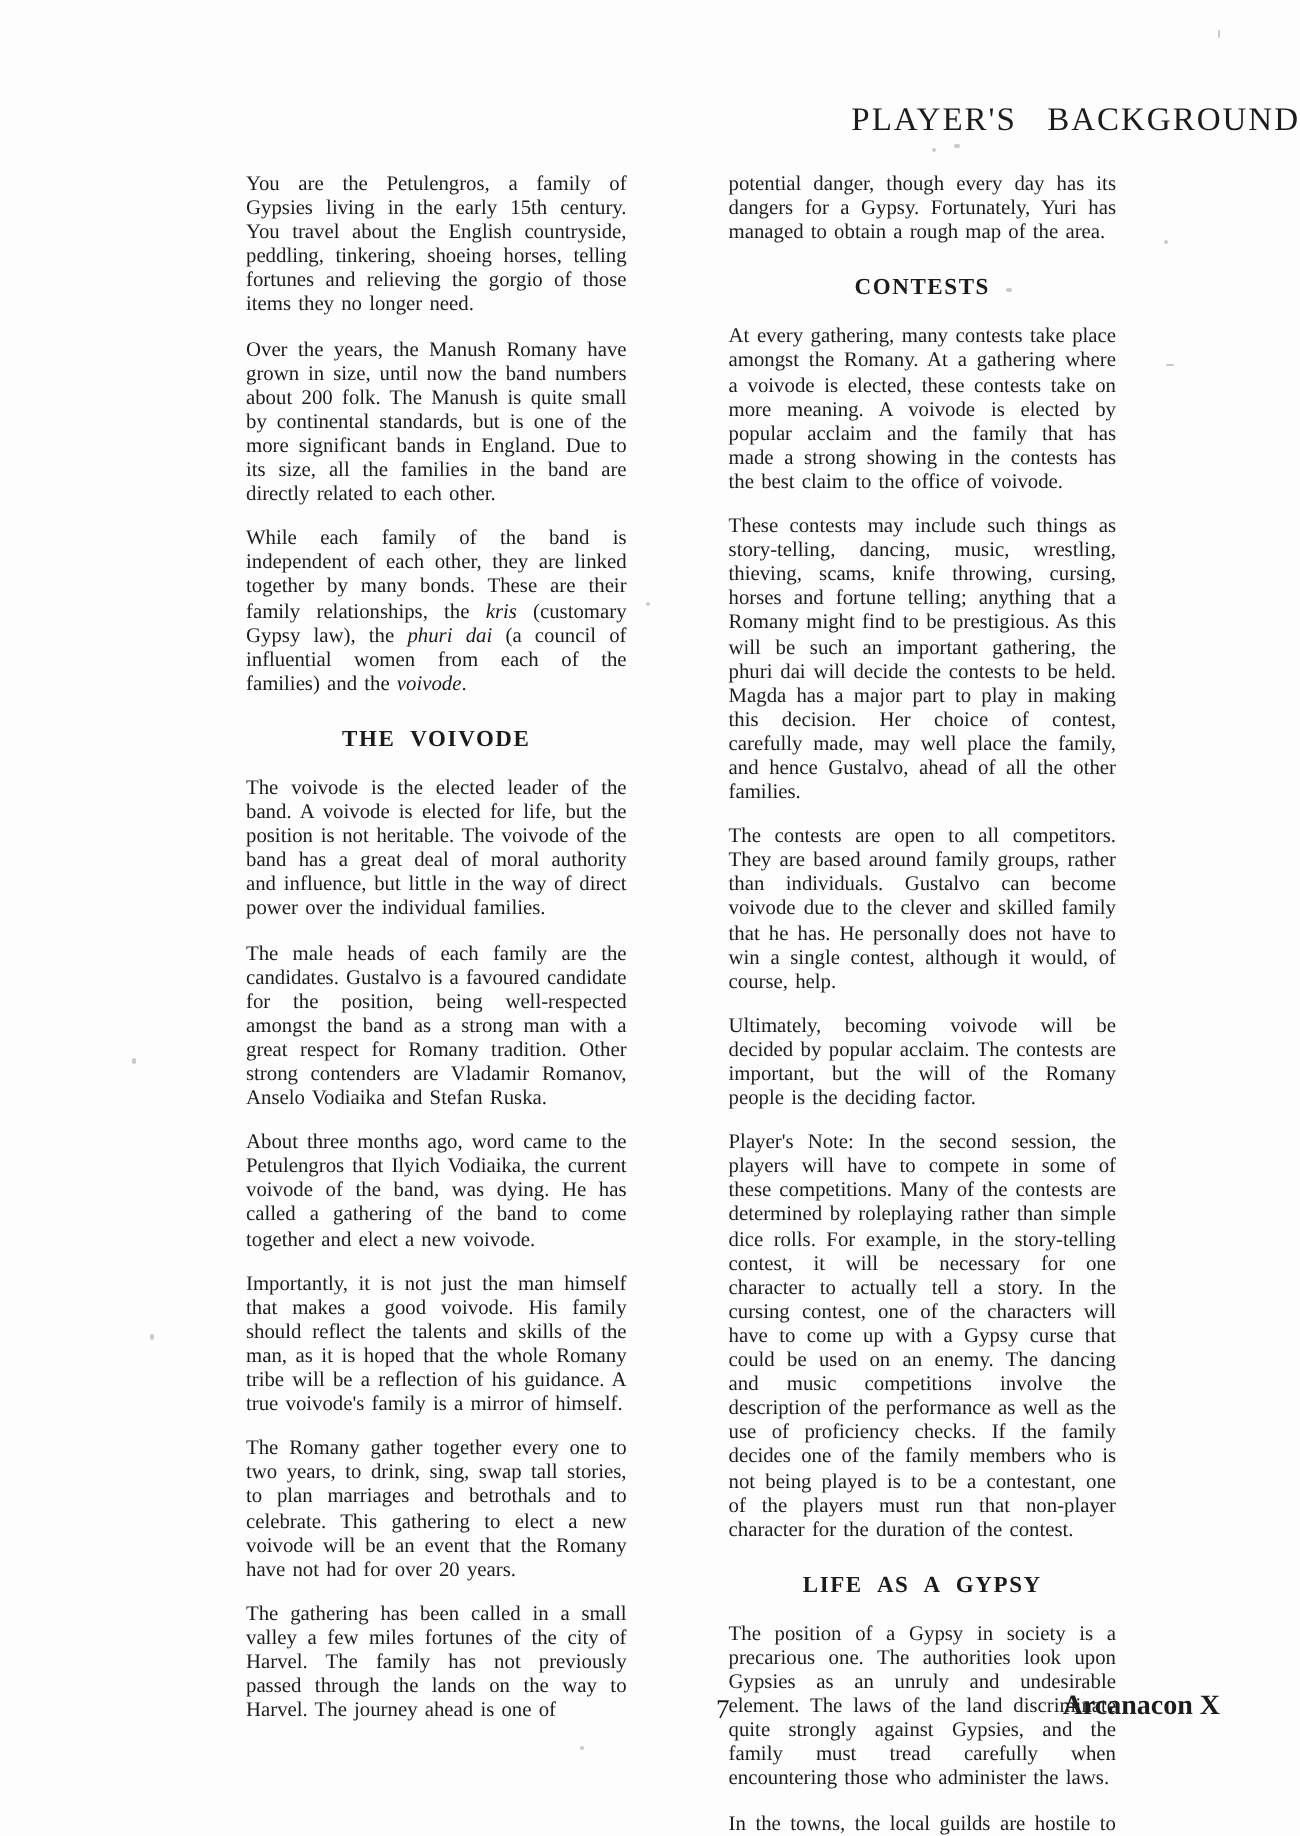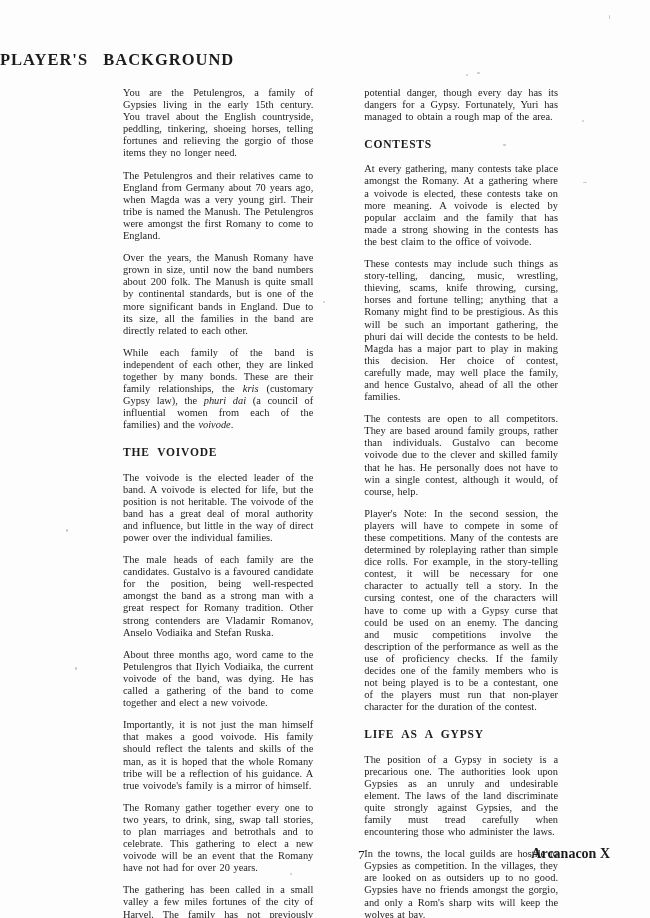--- a/index.html
+++ b/index.html
@@ -14,22 +14,22 @@
     background: #fdfdfd;
     font-family: "Liberation Serif", serif;
     color: #1c1c1c;
     overflow: hidden;
   }
   .page-title {
     position: absolute;
     top: 50px;
     left: 0;
     right: 0;
-    text-align: left;
-    font-weight: bold;
+    text-align: right;
+    font-weight: normal;
     font-size: 16.5px;
     letter-spacing: 1px;
     word-spacing: 10px;
   }
   .columns {
     position: absolute;
     top: 87px;
     left: 92px;
     width: 466px;
     display: flex;
@@ -46,21 +46,21 @@
   .col-right { width: 225px; }
   .col p.para {
     margin: 0 0 10px 0;
   }
   .col .heading {
     font-weight: bold;
     font-size: 11.5px;
     letter-spacing: 0.8px;
     word-spacing: 4px;
     margin: 15px 0 13px 0;
-    text-align: left;
+    text-align: center;
   }
   .col em { font-style: italic; }
   .footer-page-number {
     position: absolute;
     top: 847px;
     left: 358px;
     font-size: 13.5px;
   }
   .footer-imprint {
     position: absolute;
@@ -80,37 +80,37 @@
 </head>
 <body>
 
 <div class="page">
 
   <div class="page-title">PLAYER'S BACKGROUND</div>
 
   <div class="columns">
     <div class="col col-left">
         <p class="para">You are the Petulengros, a family of Gypsies living in the early 15th century. You travel about the English countryside, peddling, tinkering, shoeing horses, telling fortunes and relieving the gorgio of those items they no longer need.</p>
-        <p class="para">The Petulengros and their relatives came to England from Germany about 70 years ago, when Magda was a very young girl. Their tribe is named the Manush. The Petulengros were amongst the first Romany to come to England.</p>
         <p class="para">Over the years, the Manush Romany have grown in size, until now the band numbers about 200 folk. The Manush is quite small by continental standards, but is one of the more significant bands in England. Due to its size, all the families in the band are directly related to each other.</p>
         <p class="para"><span>While each family of the band is independent of each other, they are linked together by many bonds. These are their family relationships, the </span><em>kris</em><span> (customary Gypsy law), the </span><em>phuri dai</em><span> (a council of influential women from each of the families) and the </span><em>voivode</em><span>.</span></p>
         <div class="heading">THE VOIVODE</div>
         <p class="para">The voivode is the elected leader of the band. A voivode is elected for life, but the position is not heritable. The voivode of the band has a great deal of moral authority and influence, but little in the way of direct power over the individual families.</p>
         <p class="para">The male heads of each family are the candidates. Gustalvo is a favoured candidate for the position, being well-respected amongst the band as a strong man with a great respect for Romany tradition. Other strong contenders are Vladamir Romanov, Anselo Vodiaika and Stefan Ruska.</p>
         <p class="para">About three months ago, word came to the Petulengros that Ilyich Vodiaika, the current voivode of the band, was dying. He has called a gathering of the band to come together and elect a new voivode.</p>
         <p class="para">Importantly, it is not just the man himself that makes a good voivode. His family should reflect the talents and skills of the man, as it is hoped that the whole Romany tribe will be a reflection of his guidance. A true voivode's family is a mirror of himself.</p>
         <p class="para">The Romany gather together every one to two years, to drink, sing, swap tall stories, to plan marriages and betrothals and to celebrate. This gathering to elect a new voivode will be an event that the Romany have not had for over 20 years.</p>
         <p class="para">The gathering has been called in a small valley a few miles fortunes of the city of Harvel. The family has not previously passed through the lands on the way to Harvel. The journey ahead is one of</p>
       </div>
     <div class="col col-right">
         <p class="para">potential danger, though every day has its dangers for a Gypsy. Fortunately, Yuri has managed to obtain a rough map of the area.</p>
         <div class="heading">CONTESTS</div>
         <p class="para">At every gathering, many contests take place amongst the Romany. At a gathering where a voivode is elected, these contests take on more meaning. A voivode is elected by popular acclaim and the family that has made a strong showing in the contests has the best claim to the office of voivode.</p>
         <p class="para">These contests may include such things as story-telling, dancing, music, wrestling, thieving, scams, knife throwing, cursing, horses and fortune telling; anything that a Romany might find to be prestigious. As this will be such an important gathering, the phuri dai will decide the contests to be held. Magda has a major part to play in making this decision. Her choice of contest, carefully made, may well place the family, and hence Gustalvo, ahead of all the other families.</p>
         <p class="para">The contests are open to all competitors. They are based around family groups, rather than individuals. Gustalvo can become voivode due to the clever and skilled family that he has. He personally does not have to win a single contest, although it would, of course, help.</p>
+        <p class="para">Ultimately, becoming voivode will be decided by popular acclaim. The contests are important, but the will of the Romany people is the deciding factor.</p>
         <p class="para">Player's Note: In the second session, the players will have to compete in some of these competitions. Many of the contests are determined by roleplaying rather than simple dice rolls. For example, in the story-telling contest, it will be necessary for one character to actually tell a story. In the cursing contest, one of the characters will have to come up with a Gypsy curse that could be used on an enemy. The dancing and music competitions involve the description of the performance as well as the use of proficiency checks. If the family decides one of the family members who is not being played is to be a contestant, one of the players must run that non-player character for the duration of the contest.</p>
         <div class="heading">LIFE AS A GYPSY</div>
         <p class="para">The position of a Gypsy in society is a precarious one. The authorities look upon Gypsies as an unruly and undesirable element. The laws of the land discriminate quite strongly against Gypsies, and the family must tread carefully when encountering those who administer the laws.</p>
         <p class="para">In the towns, the local guilds are hostile to Gypsies as competition. In the villages, they are looked on as outsiders up to no good. Gypsies have no friends amongst the gorgio, and only a Rom's sharp wits will keep the wolves at bay.</p>
       </div>
   </div>
 
   <div class="footer-page-number">7</div>
 
   <div class="footer-imprint">Arcanacon X</div>

